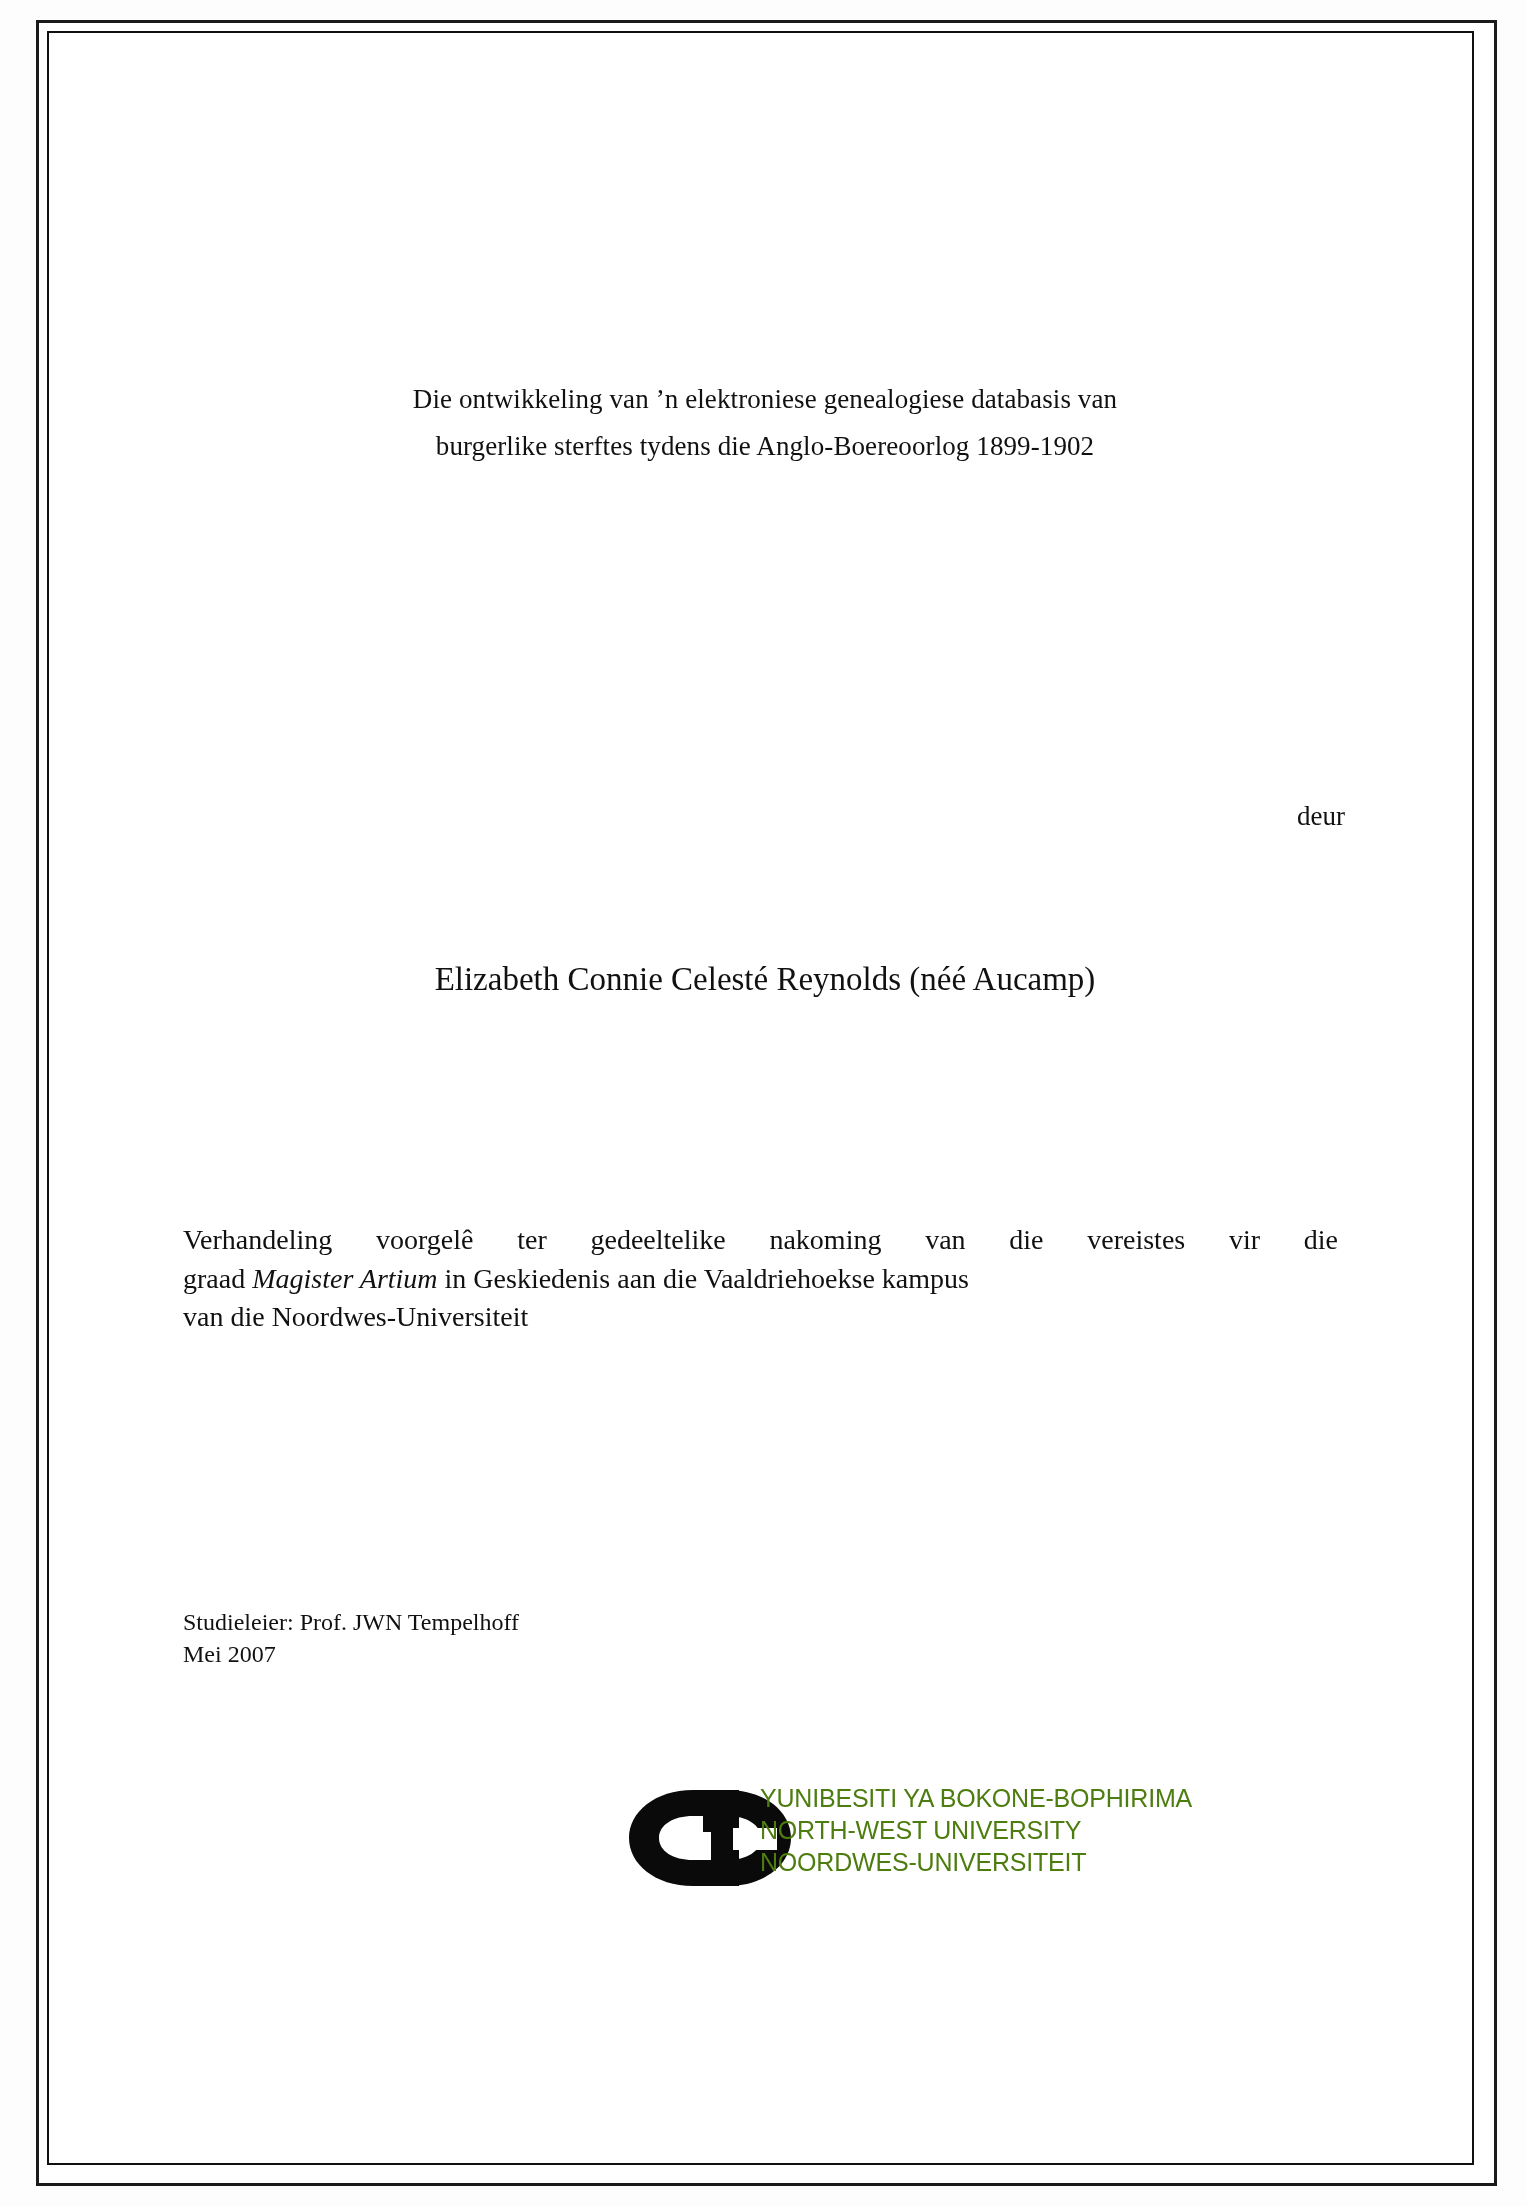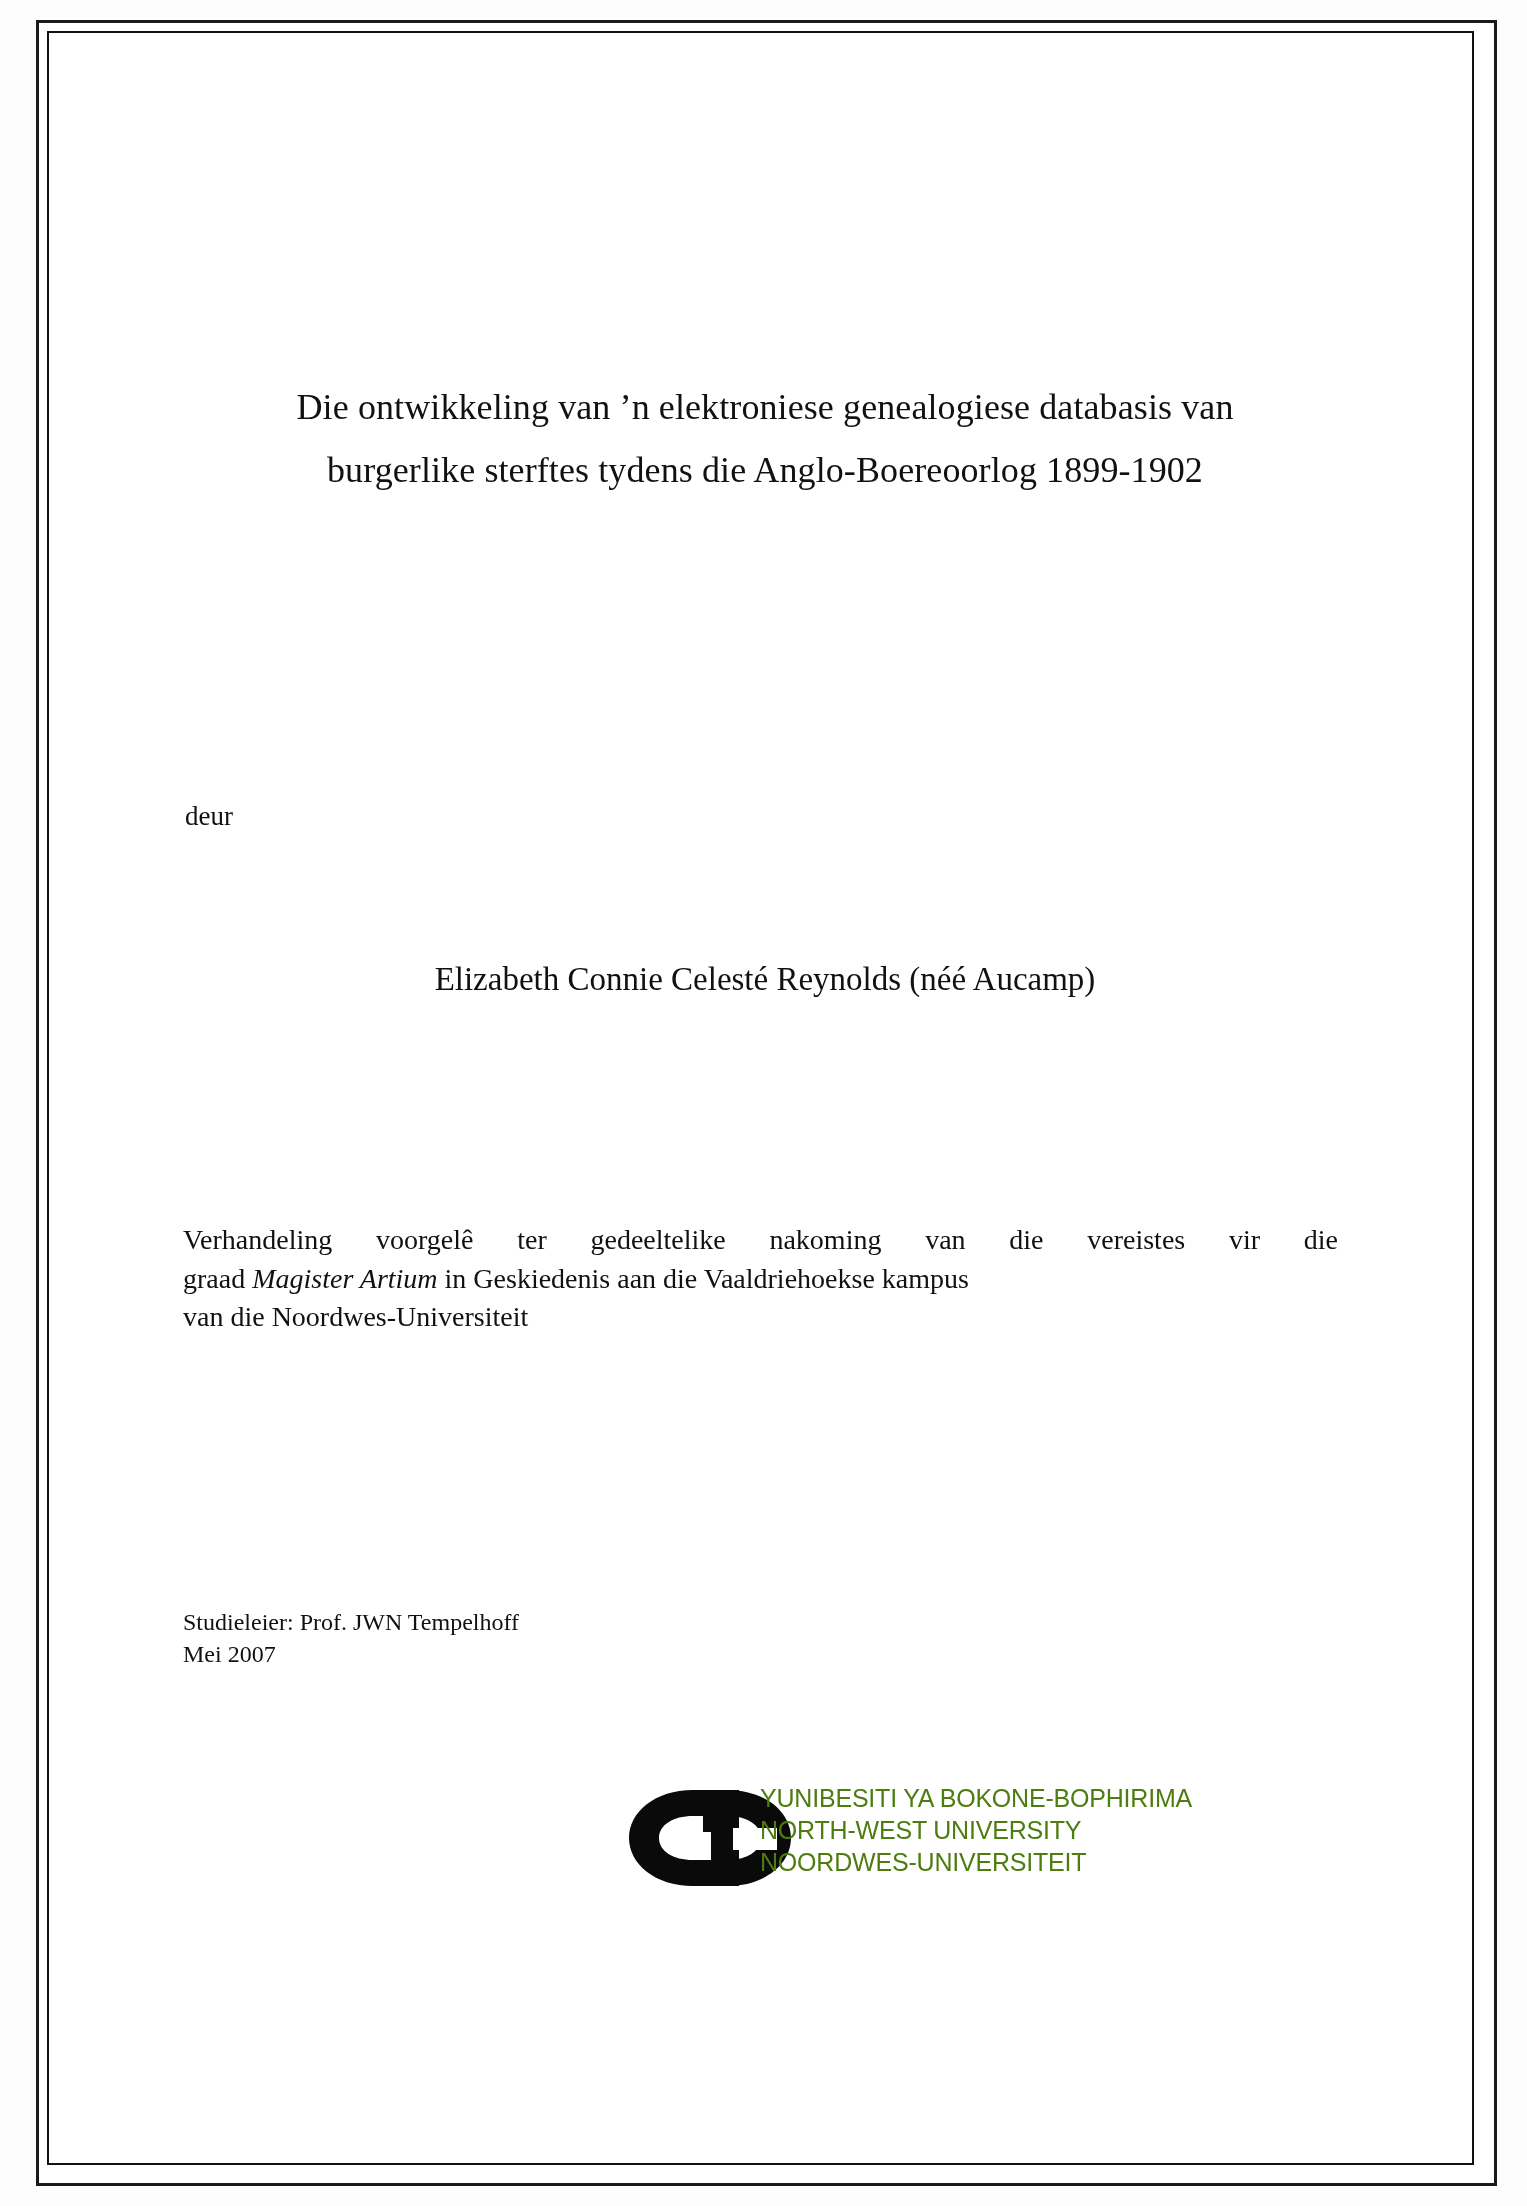--- a/index.html
+++ b/index.html
@@ -49,34 +49,34 @@
     width: 1180px;
     height: 2130px;
   }
 
   .title {
     position: absolute;
     left: 10px;
     top: 345px;
     width: 1160px;
     text-align: center;
-    font-size: 36px;
+    font-size: 27px;
     line-height: 1.75;
     letter-spacing: 0.1px;
   }
   .title .line2 {
     display: block;
   }
 
   .deur {
     position: absolute;
     left: 10px;
     top: 770px;
     width: 1160px;
-    text-align: left;
+    text-align: right;
     font-size: 27px;
   }
 
   .author {
     position: absolute;
     left: 10px;
     top: 930px;
     width: 1160px;
     text-align: center;
     font-size: 33px;

